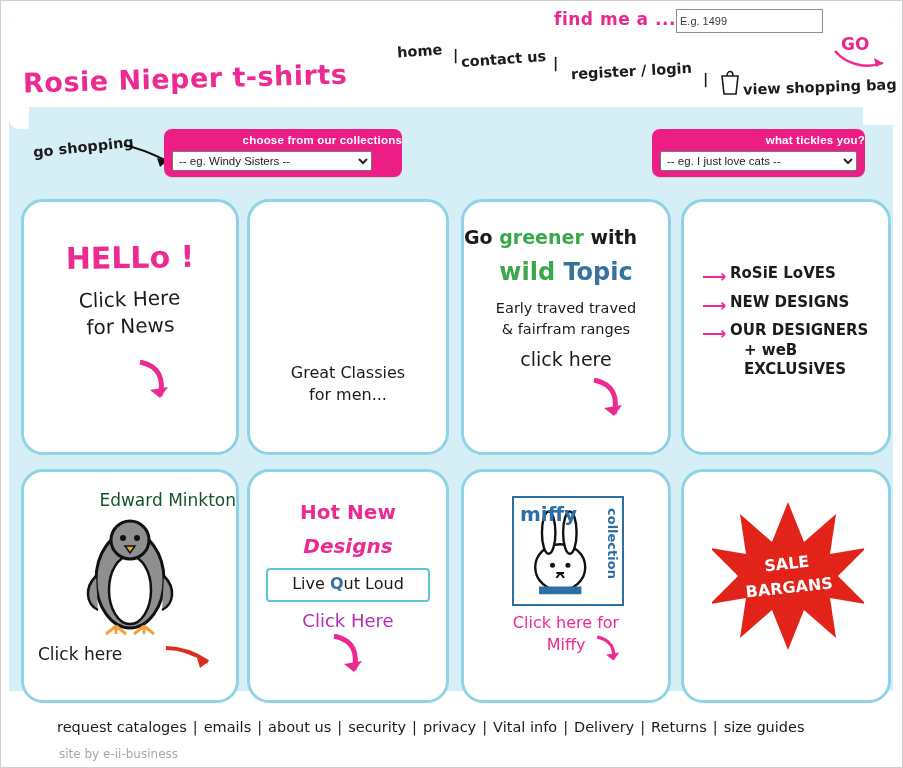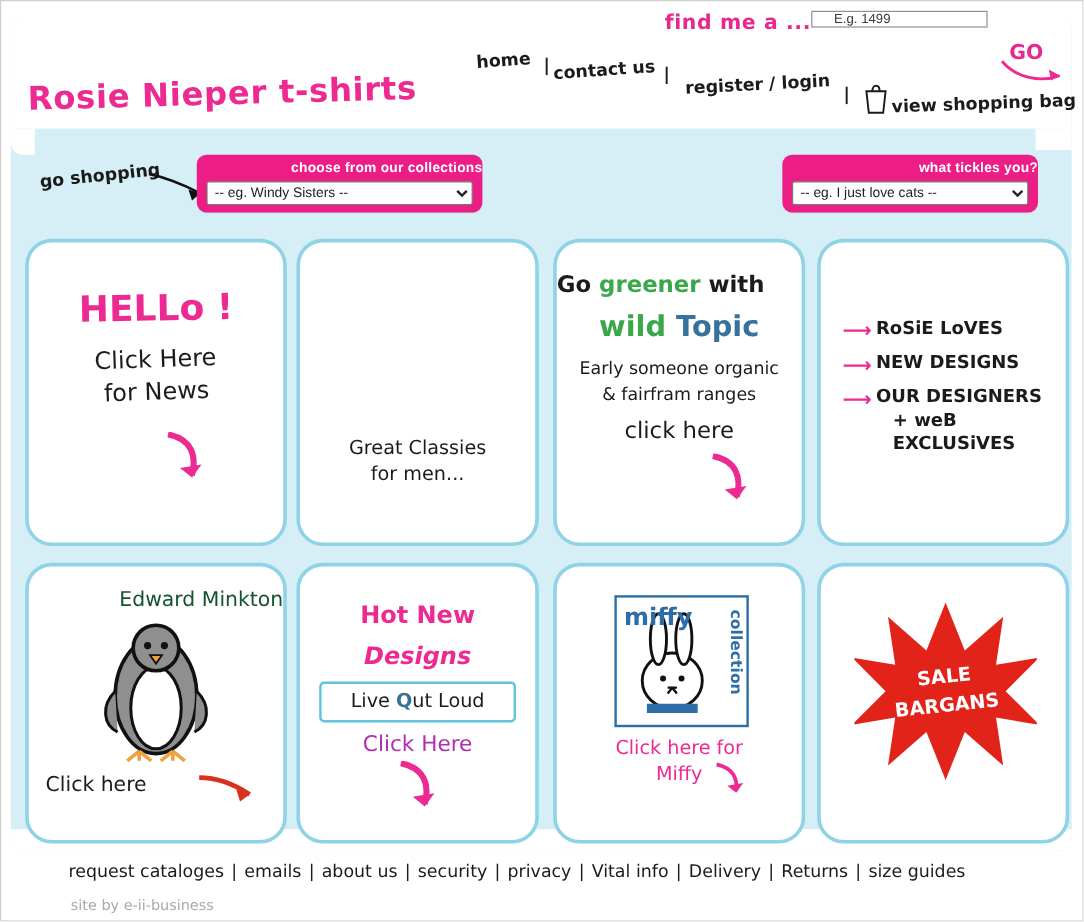--- a/index.html
+++ b/index.html
@@ -29,27 +29,27 @@
     font-size: 17px;
     color: #e8278f;
     font-weight: bold;
     letter-spacing: 0.5px;
   }
   .search-box {
     position: absolute;
     left: 675px;
     top: 8px;
     width: 147px;
-    height: 14px;
+    height: 24px;
     border: 1px solid #8f8f8f;
     background: #ffffff;
     font-family: "Liberation Sans", sans-serif;
     font-size: 11px;
     color: #3a3a3a;
-    padding: 1px 18px;
+    padding: 1px 3px;
     box-sizing: border-box;
   }
   .go-btn {
     position: absolute;
     left: 840px;
     top: 33px;
     font-family: "DejaVu Sans", sans-serif;
     font-size: 17px;
     color: #e8278f;
     font-weight: bold;
@@ -181,21 +181,21 @@
     font-family: "Liberation Sans", sans-serif;
     font-size: 11.5px;
     color: #222;
     background: #ffffff;
     border: 1px solid #777;
     border-radius: 2px;
     padding: 0 2px;
     box-sizing: border-box;
   }
   #panel-collections { left: 163px; top: 128px; width: 238px; }
-  #panel-collections select { width: 222px; }
+  #panel-collections select { width: 200px; }
   #panel-gift        { left: 406px; top: 128px; width: 221px; }
   #panel-gift select  { width: 205px; }
   #panel-tickles     { left: 651px; top: 128px; width: 213px; }
   #panel-tickles select { width: 197px; }
 
   
   .tile {
     position: absolute;
     background: #ffffff;
     border: 3px solid #8fd3e6;
@@ -563,21 +563,21 @@
 
   <div class="tile tile-r1 t3">
     <div class="greener-line">
       <span>Go </span><span class="green">greener</span><span> with</span>
     </div>
     <div class="wild-topic">
       <span class="wild">wild</span>
       <span class="topic">Topic</span>
     </div>
     <div class="greener-desc">
-      <span>Early someone organic</span><br>
+      <span>Early traved traved</span><br>
       <span>&amp; fairfram ranges</span>
     </div>
     <div class="greener-click">click here</div>
     <svg class="pink-arrow-down" style="left:124px; top:176px;" viewBox="0 0 40 46">
       <path d="M6 2 C26 6 30 20 26 36" stroke="#ec2a92" stroke-width="5" fill="none"></path>
       <path d="M26 38 l-10 -8 l18 -3 z" fill="#ec2a92"></path>
     </svg>
   </div>
 
   <div class="tile tile-r1 t4">

